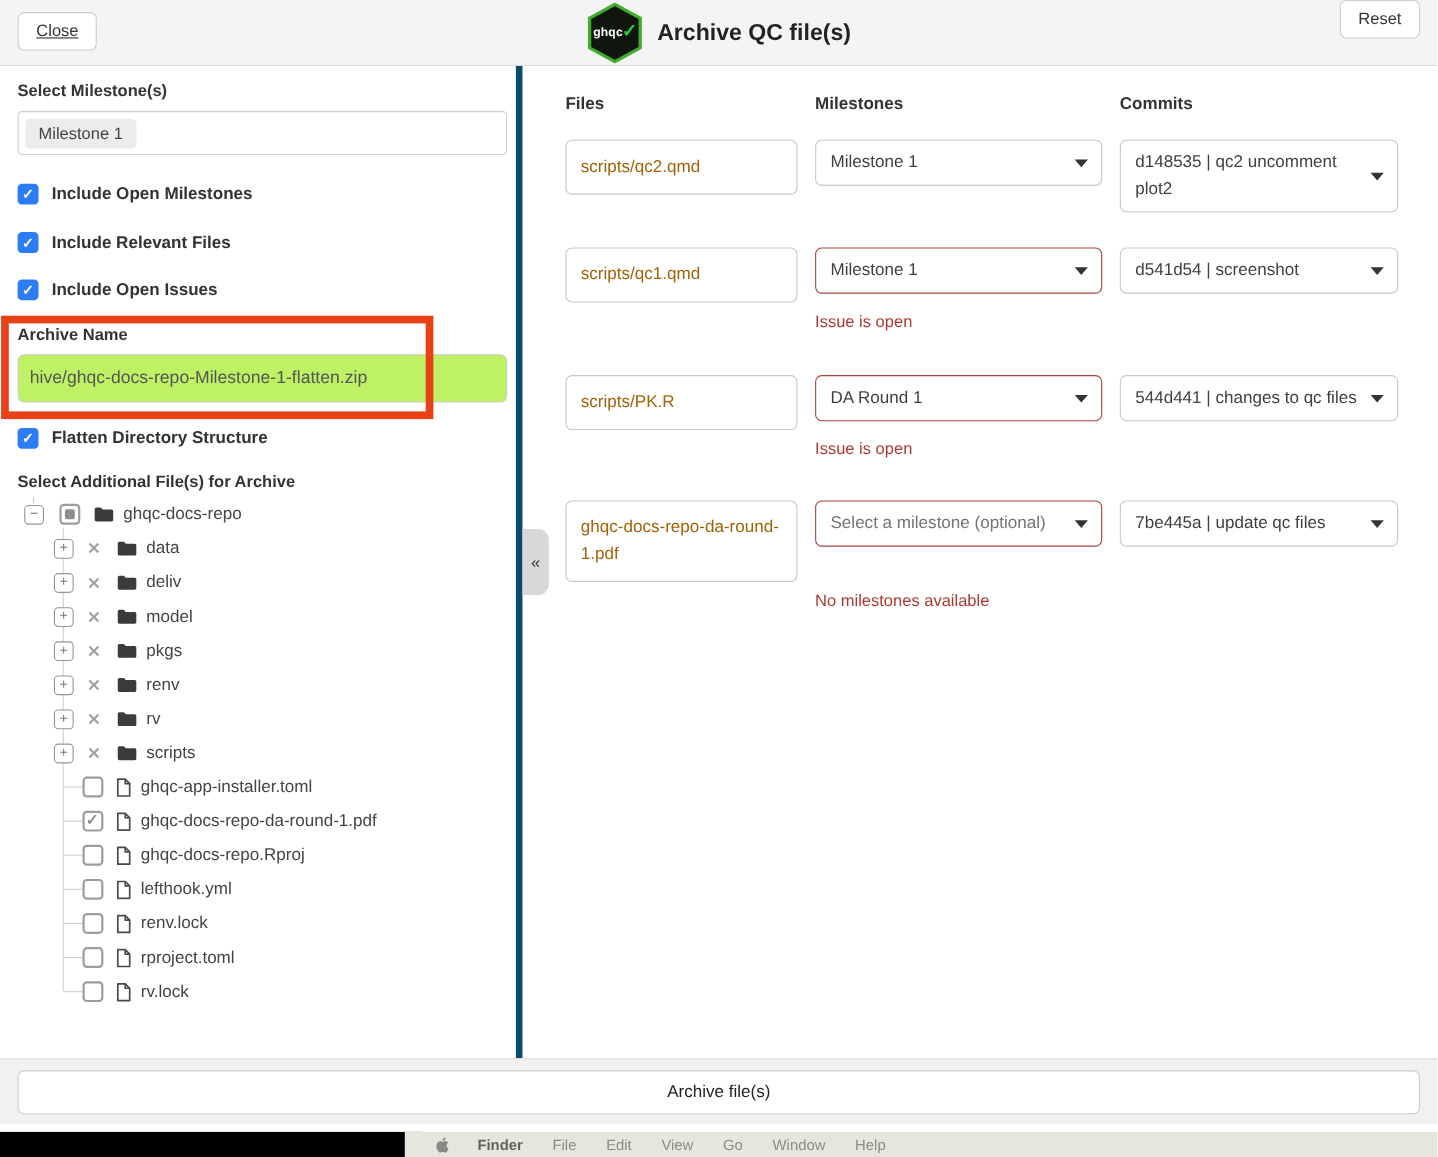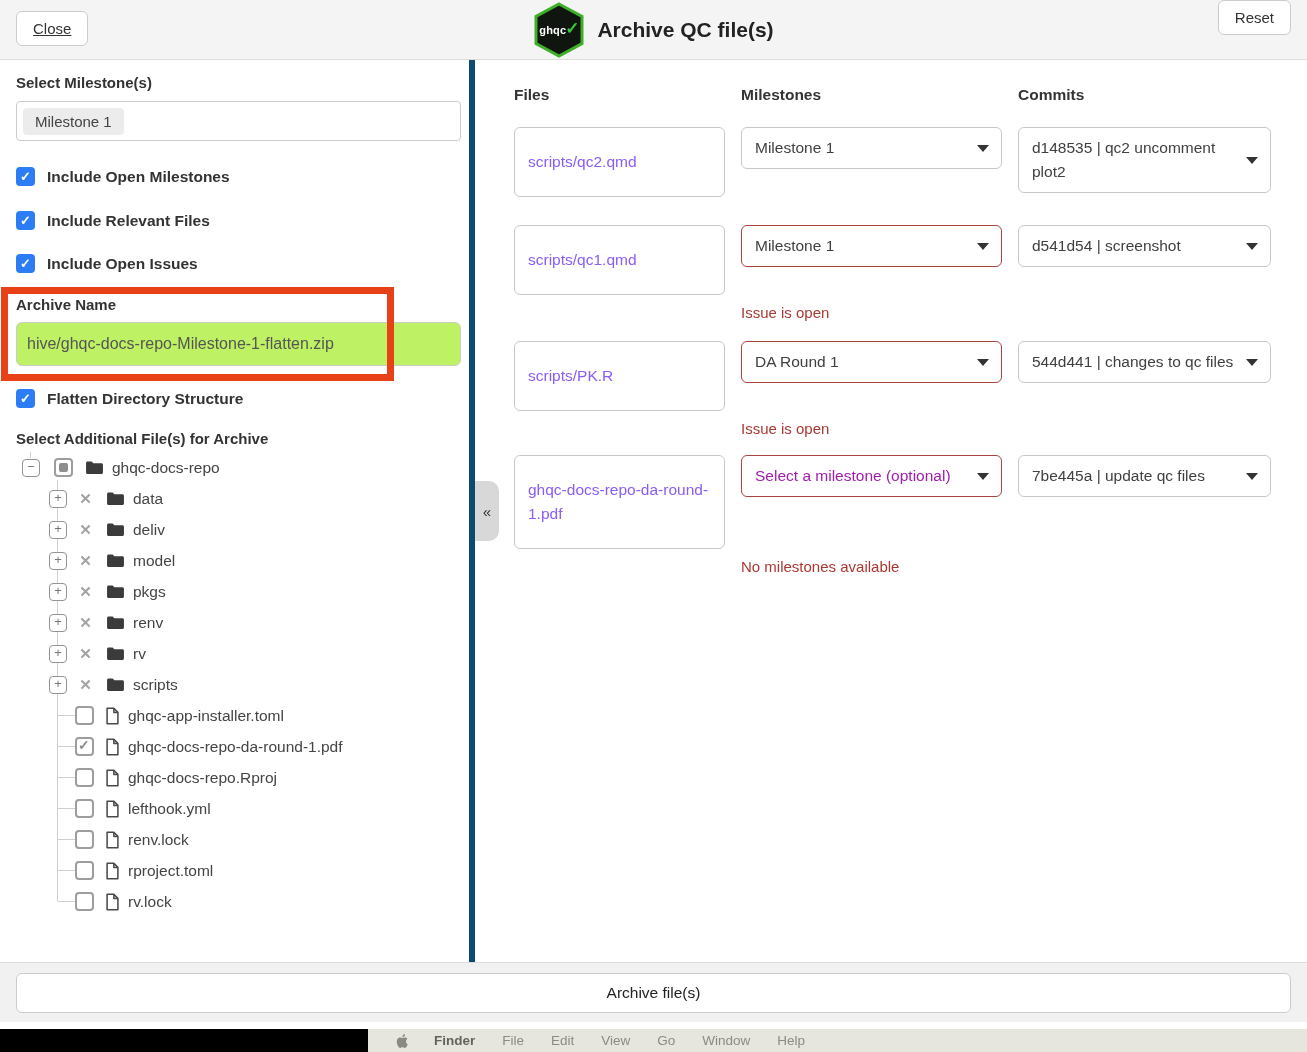--- a/index.html
+++ b/index.html
@@ -55,24 +55,24 @@
   .row-file .tlabel { margin-left:8px; }
   .tlabel { cursor:default; }
 
   
   .collapse-tab { position:absolute; left:475px; top:481px; width:24px; height:60px; background:#d8d8d8; border-radius:0 10px 10px 0; display:flex; align-items:center; justify-content:center; font-size:15px; color:#333; cursor:pointer; z-index:4; }
 
   
   .main { position:absolute; left:497px; top:60px; right:0; height:902px; }
   .mrow { position:absolute; left:17px; display:grid; grid-template-columns:211px 261px 253px; column-gap:16px; align-items:start; }
   .col-head { font-size:15.5px; font-weight:bold; color:#333; }
-  .fbox { border:1px solid #c8c8c8; border-radius:6px; background:#fff; min-height:40px; padding:22px 13px; font-size:15.5px; color:#8b5cf6; line-height:1.55; }
+  .fbox { border:1px solid #c8c8c8; border-radius:6px; background:#fff; min-height:40px; padding:12px 13px; font-size:15.5px; color:#a16207; line-height:1.55; }
   .dropdown { position:relative; border:1px solid #c8c8c8; border-radius:6px; background:#fff; min-height:40px; padding:8px 30px 8px 13px; font-size:15.5px; color:#3f3f3f; line-height:1.55; cursor:pointer; }
   .dropdown.error { border:1px solid #a9443e; }
-  .dropdown.placeholder { color:#a21caf; white-space:nowrap; overflow:hidden; padding-right:20px; }
+  .dropdown.placeholder { color:#737373; white-space:nowrap; overflow:hidden; padding-right:20px; }
   .caret { position:absolute; right:12px; top:50%; margin-top:-3px; width:0; height:0; border-left:6px solid transparent; border-right:6px solid transparent; border-top:7px solid #333; }
   .warn { grid-column:2; margin-top:9px; font-size:15px; color:#ab3832; }
 
   
   .footer { position:absolute; left:0; top:962px; width:1307px; height:60px; background:#f1f1f1; border-top:1px solid #ddd; }
   .archive-btn { position:absolute; left:16px; right:16px; top:10px; height:40px; background:#fff; border:1px solid #ccc; border-radius:6px; font-size:15.5px; color:#222; cursor:pointer; font-family:inherit; }
 
   
   .bottom-strip { position:absolute; left:0; top:1029px; width:1307px; height:23px; }
   .screen-black { position:absolute; left:0; top:0; width:384px; height:23px; background:#000; }

